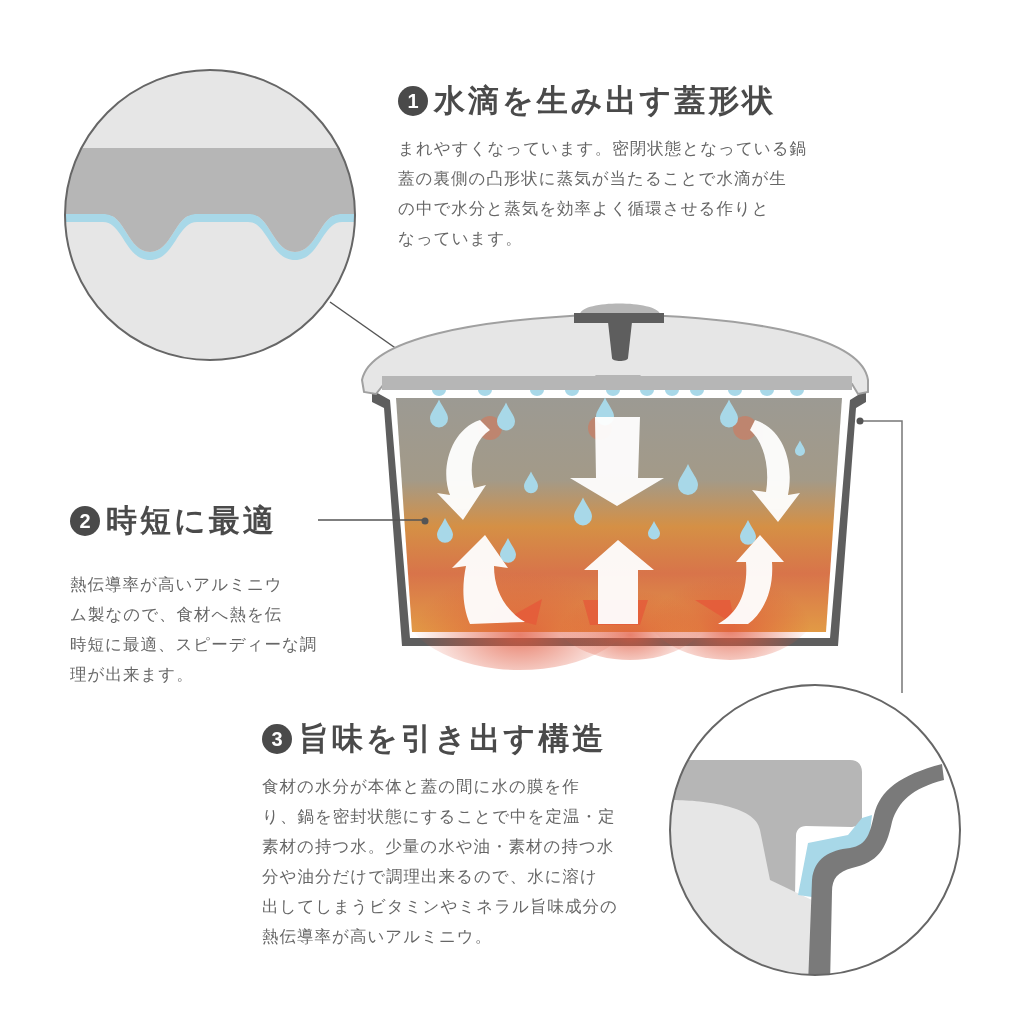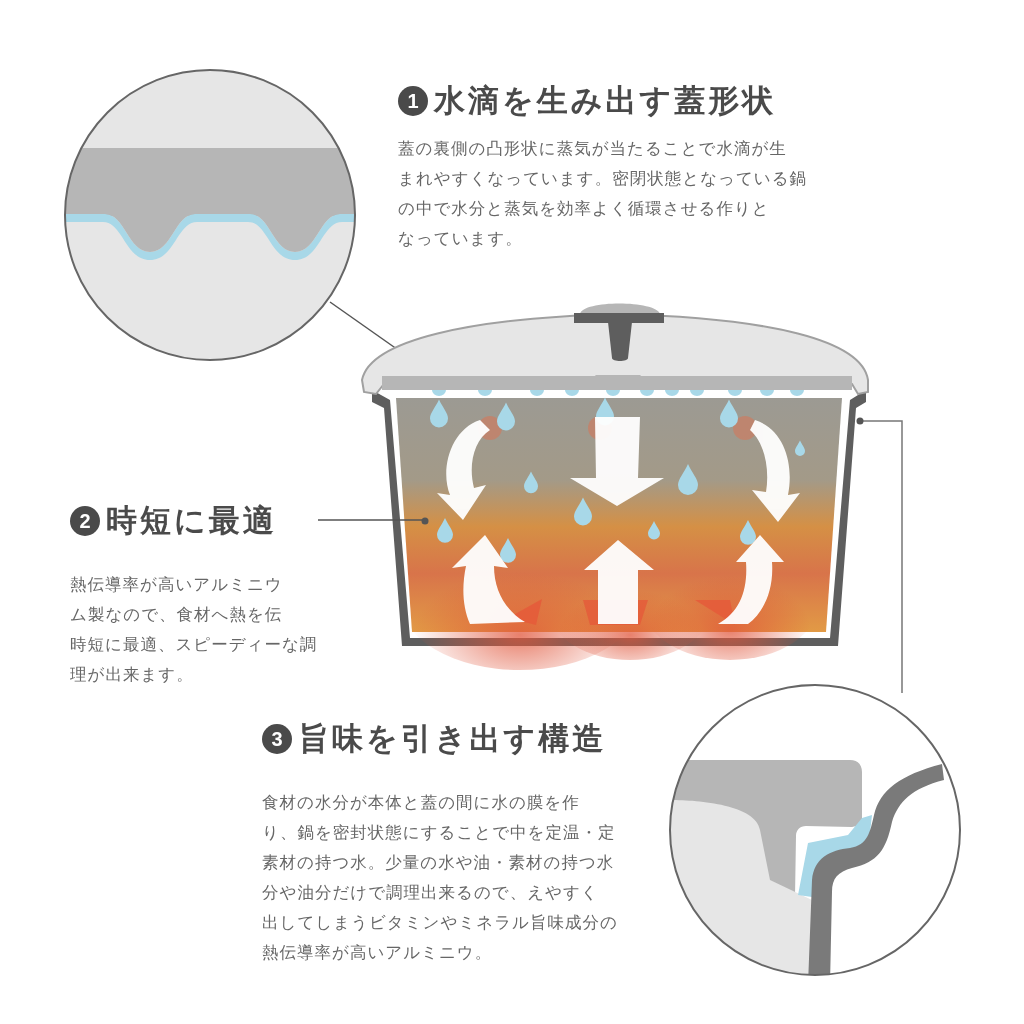--- a/index.html
+++ b/index.html
@@ -140,22 +140,22 @@
     <circle cx="815" cy="830" r="145" fill="none" stroke="#666" stroke-width="2"></circle>
   </g>
 </svg>
 
 <div class="abs" style="left:398px;top:80px;">
   <div class="title">
     <span class="num">1</span>
     <span>水滴を生み出す蓋形状</span>
   </div>
   <div class="body-text" style="margin-top:12px;">
+    <div>まれやすくなっています。密閉状態となっている鍋</div>
     <div>蓋の裏側の凸形状に蒸気が当たることで水滴が生</div>
-    <div>まれやすくなっています。密閉状態となっている鍋</div>
     <div>の中で水分と蒸気を効率よく循環させる作りと</div>
     <div>なっています。</div>
   </div>
 </div>
 
 <div class="abs" style="left:70px;top:500px;">
   <div class="title">
     <span class="num">2</span>
     <span>時短に最適</span>
   </div>
@@ -165,21 +165,21 @@
     <div>時短に最適、スピーディーな調</div>
     <div>理が出来ます。</div>
   </div>
 </div>
 
 <div class="abs" style="left:262px;top:718px;">
   <div class="title">
     <span class="num">3</span>
     <span>旨味を引き出す構造</span>
   </div>
-  <div class="body-text" style="margin-top:28px;">
+  <div class="body-text" style="margin-top:12px;">
     <div>食材の水分が本体と蓋の間に水の膜を作</div>
     <div>り、鍋を密封状態にすることで中を定温・定</div>
     <div>素材の持つ水。少量の水や油・素材の持つ水</div>
-    <div>分や油分だけで調理出来るので、えやすく</div>
+    <div>分や油分だけで調理出来るので、水に溶け</div>
     <div>出してしまうビタミンやミネラル旨味成分の</div>
     <div>熱伝導率が高いアルミニウ。</div>
   </div>
 </div>
 
 </body></html>

